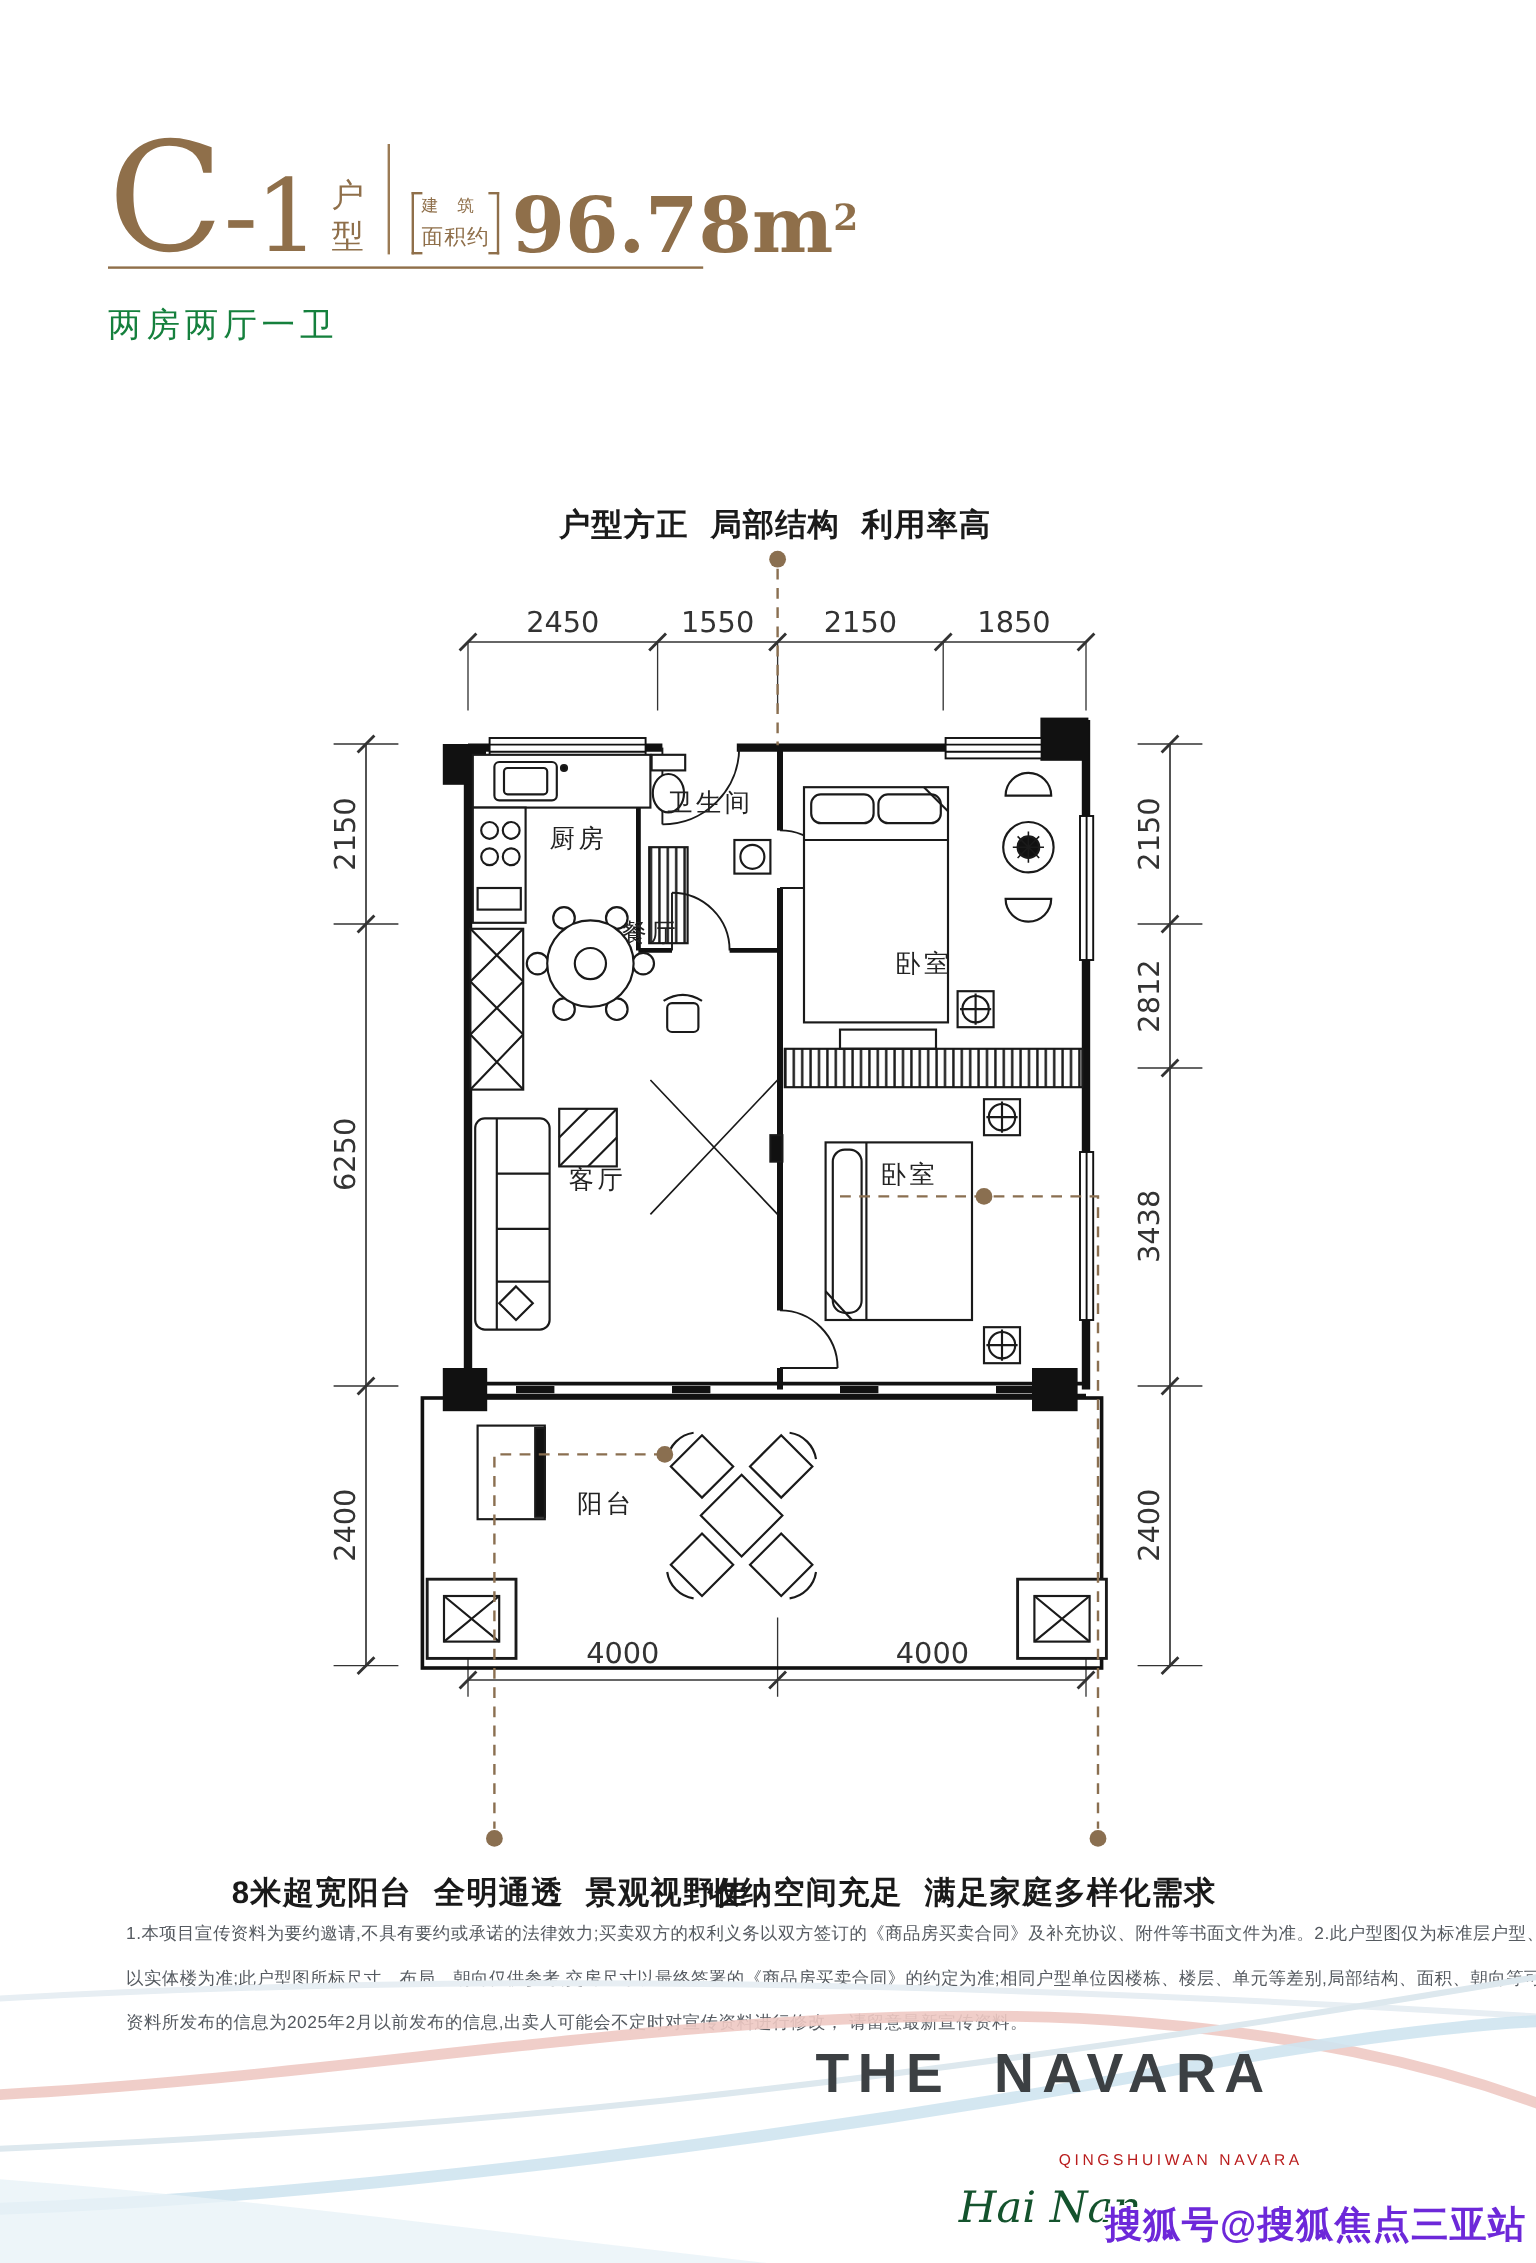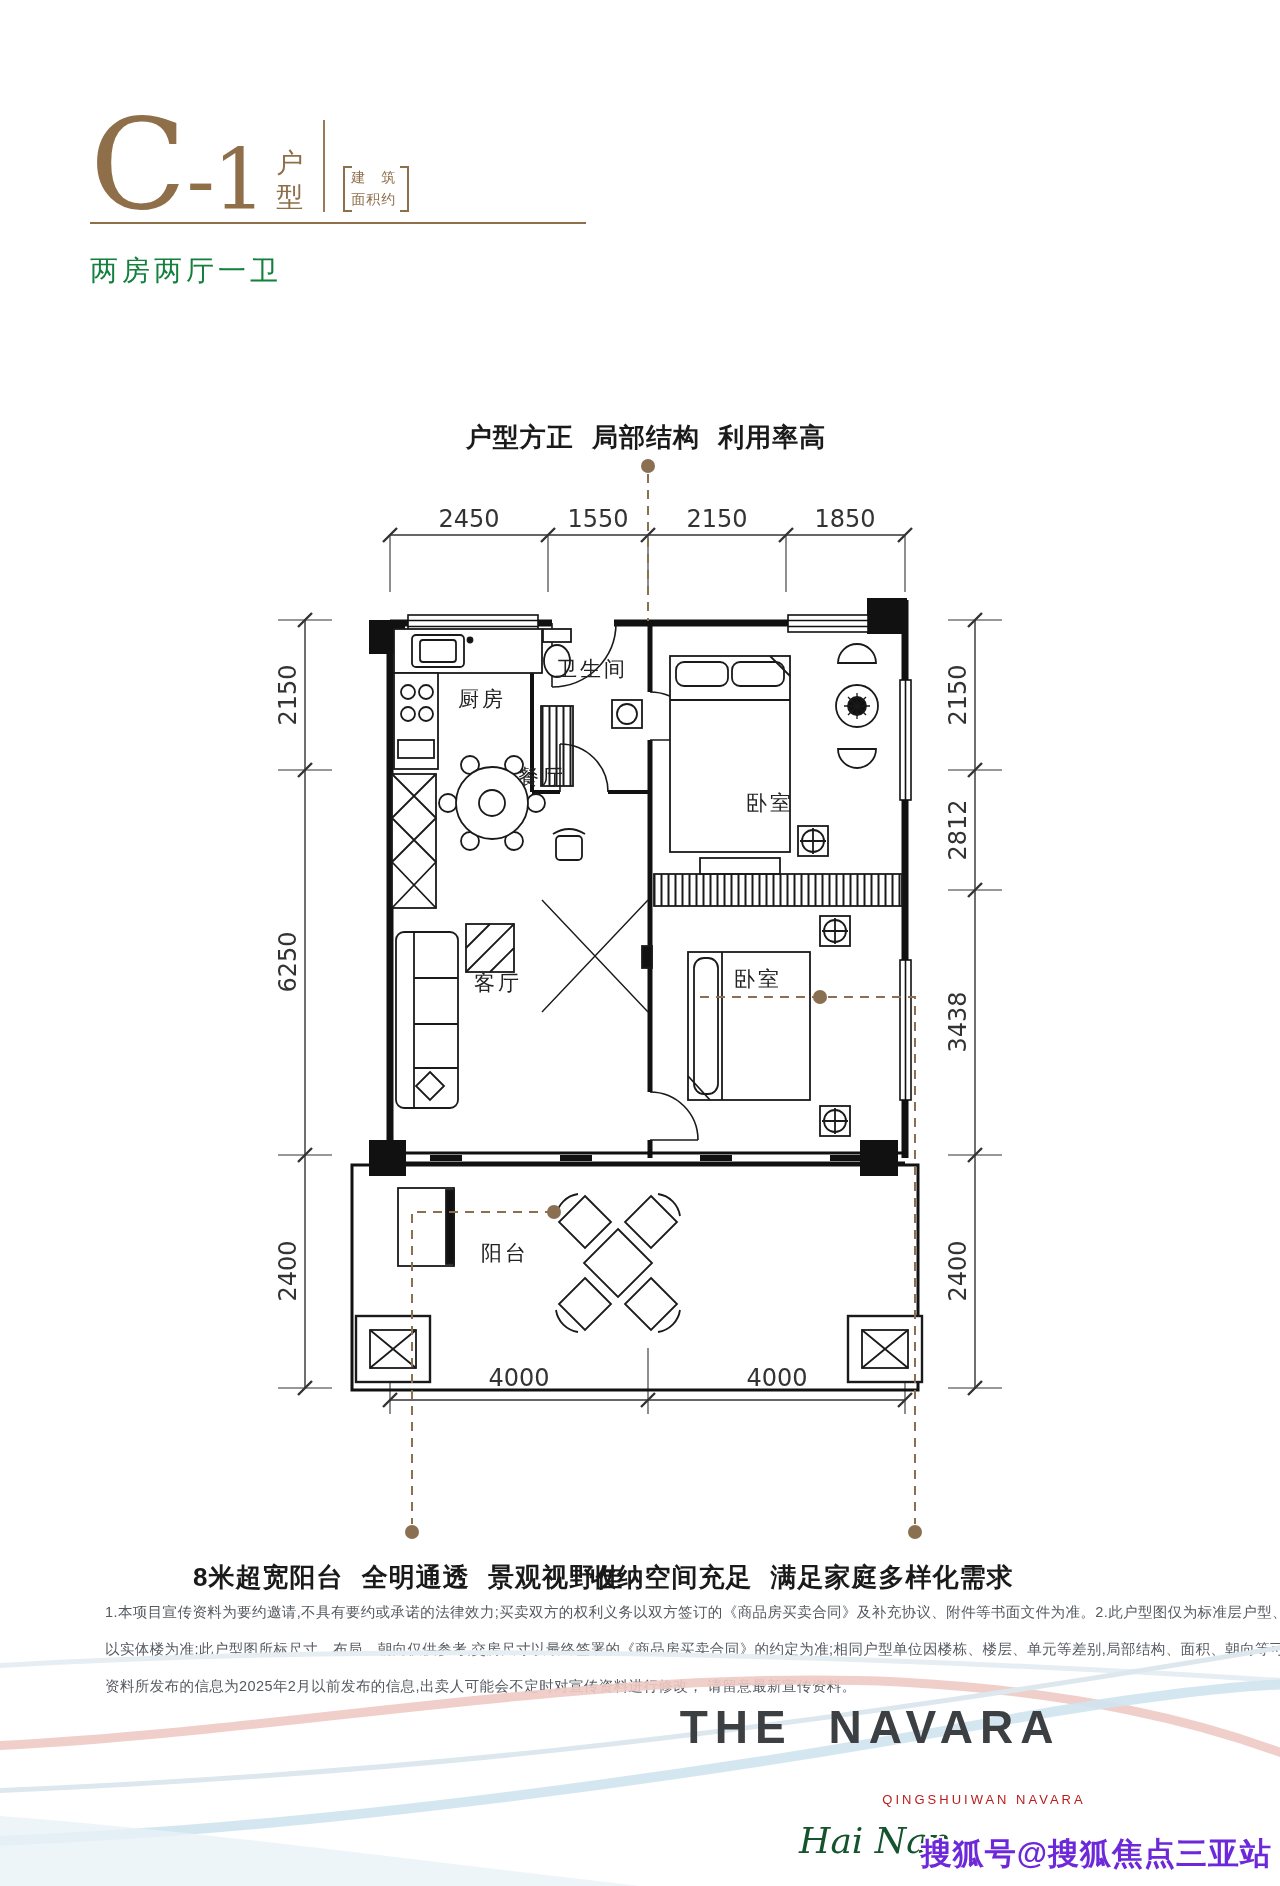--- a/index.html
+++ b/index.html
@@ -9,21 +9,21 @@
   .hdr{position:absolute;left:90px;top:96px;height:120px;display:flex;align-items:flex-end;color:#8f6f4a;}
   .code-main{font-family:"DejaVu Serif",serif;font-size:126px;line-height:.82;font-weight:400;}
   .code-sub{font-family:"DejaVu Serif",serif;font-size:84px;line-height:.85;font-weight:400;letter-spacing:-2px;}
   .code-type{font-size:27px;line-height:34px;margin:0 0 2px 12px;letter-spacing:2px;}
   .hdr-div{width:2px;background:#9b7b55;height:92px;margin:0 18px 4px 18px;align-self:flex-end;}
   .bracket{position:relative;padding:3px 8px;margin-bottom:4px;}
   .bracket:before,.bracket:after{content:"";position:absolute;top:0;bottom:0;width:7px;border:2px solid #8f6f4a;}
   .bracket:before{left:0;border-right:none;}
   .bracket:after{right:0;border-left:none;}
   .bracket .l1{font-size:14px;letter-spacing:6px;display:block;}
-  .bracket .l2{font-size:14px;letter-spacing:1px;display:block;margin-top:4px;}
+  .bracket .l2{font-size:18px;letter-spacing:1px;display:block;margin-top:4px;}
   .area{font-family:"DejaVu Serif",serif;font-size:64px;font-weight:700;line-height:.8;margin-left:10px;margin-bottom:2px;}
   .area sup{font-size:30px;vertical-align:18px;}
   .hdr-line{position:absolute;left:90px;top:222px;width:496px;height:2px;background:#8f6f4a;}
   .layout-sum{position:absolute;left:90px;top:252px;font-size:28px;letter-spacing:4px;color:#15803d;}
   
   .callout-txt{position:absolute;transform:translateX(-50%);font-size:26px;font-weight:700;color:#1a1a1a;
                letter-spacing:1px;word-spacing:10px;white-space:nowrap;}
   
   .disc{position:absolute;left:105px;top:1594px;width:860px;color:#555a60;font-size:14.5px;line-height:37px;letter-spacing:.4px;}
   .disc div{white-space:nowrap;}
@@ -48,20 +48,21 @@
 
   <div class="hdr">
     <span class="code-main">C</span>
     <span class="code-sub">-1</span>
     <span class="code-type">户<br>型</span>
     <span class="hdr-div"></span>
     <span class="bracket">
       <span class="l1">建 筑</span>
       <span class="l2">面积约</span>
     </span>
+    <span class="area"><span>96.78m</span><sup>2</sup></span>
   </div>
   <div class="hdr-line"></div>
   <div class="layout-sum">两房两厅一卫</div>
 
   <div class="callout-txt" style="left:646px;top:420px;">户型方正 局部结构 利用率高</div>
   <div class="callout-txt" style="left:408px;top:1560px;">8米超宽阳台 全明通透 景观视野佳</div>
   <div class="callout-txt" style="left:778px;top:1560px;margin-left:24px;">收纳空间充足 满足家庭多样化需求</div>
 
   <svg viewBox="230 420 800 1180" style="position:absolute;left:230px;top:420px;width:800px;height:1180px;">
     <defs>

